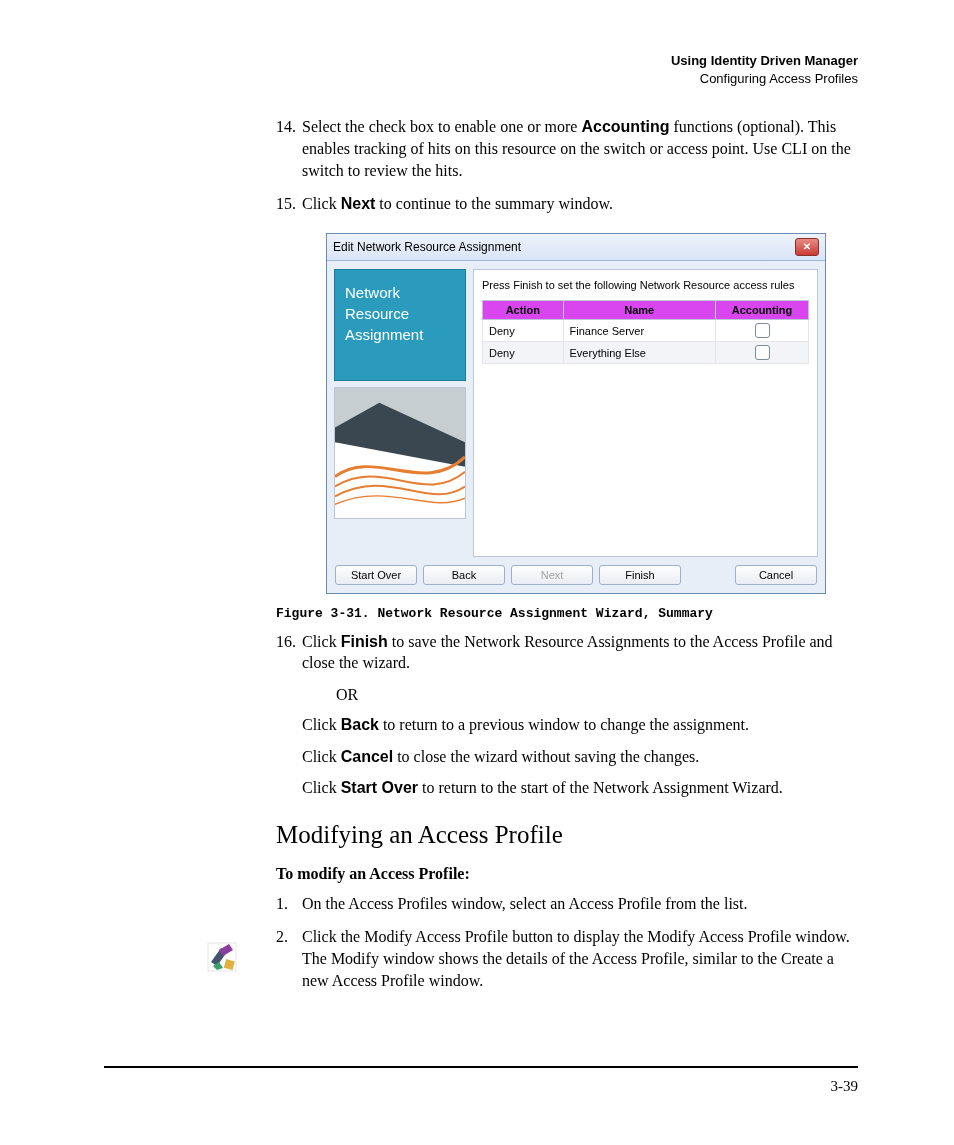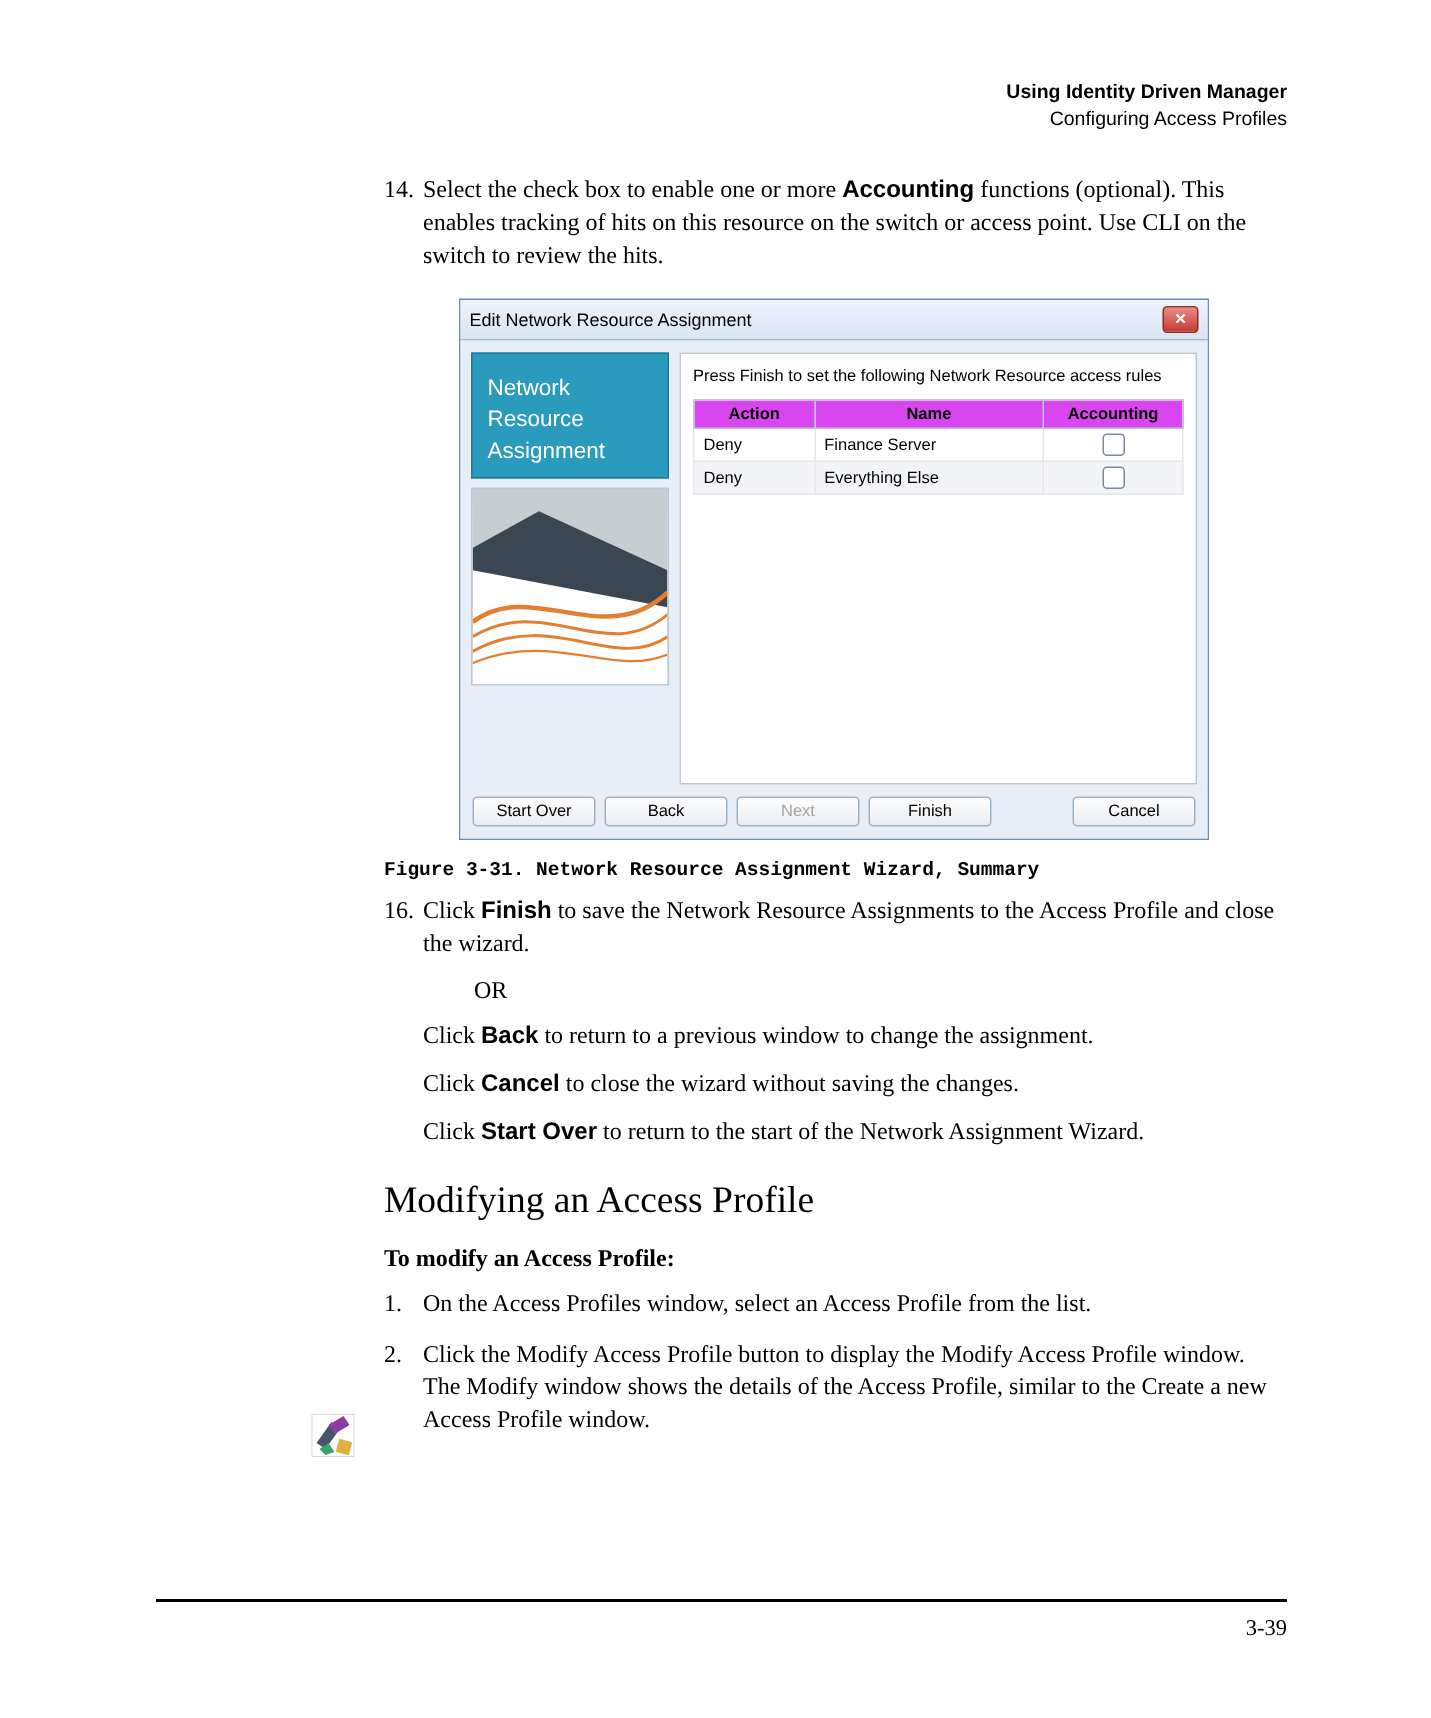--- a/index.html
+++ b/index.html
@@ -8,21 +8,21 @@
     background: #fff;
     font-family: 'Times New Roman', Times, serif;
     font-size: 16px;
     color: #000;
     width: 954px;
     height: 1145px;
     position: relative;
     overflow: hidden;
   }
   .page {
-    padding: 52px 96px 0 76px;
+    padding: 52px 96px 0 96px;
   }
   .header {
     text-align: right;
     font-family: Arial, Helvetica, sans-serif;
     font-size: 13px;
     line-height: 1.4;
     margin-bottom: 28px;
   }
   .header .bold { font-weight: bold; }
   .content {
@@ -79,21 +79,21 @@
     background: #e8eef7;
   }
   .left-col {
     width: 132px;
     flex: 0 0 132px;
   }
   .blue-box {
     background: #2b9bbd;
     color: #fff;
     padding: 12px 10px;
-    height: 84px;
+    height: 112px;
     font-family: Arial, sans-serif;
     font-size: 15px;
     line-height: 1.4;
     box-sizing: border-box;
     margin-bottom: 6px;
     border: 1px solid #1f7a95;
   }
   .photo-box {
     height: 130px;
     border: 1px solid #bcc7d6;
@@ -232,20 +232,26 @@
   </div>
 
   <div class="content">
     <div class="ol-item">
       <div class="ol-num">14.</div>
       <div class="ol-text">
         <span>Select the check box to enable one or more </span><span class="sans-b">Accounting</span><span> functions (optional). This enables tracking of hits on this resource on the switch or access point. Use CLI on the switch to review the hits.</span>
       </div>
     </div>
 
+    <div class="ol-item">
+      <div class="ol-num">15.</div>
+      <div class="ol-text">
+        <span>Click </span><span class="sans-b">Next</span><span> to continue to the summary window.</span>
+      </div>
+    </div>
 
     <div class="figure-wrap">
       <div class="dialog">
         <div class="dlg-title">
           <span>Edit Network Resource Assignment</span>
           <span class="close-btn">✕</span>
         </div>
         <div class="dlg-body">
           <div class="left-col">
             <div class="blue-box" style="white-space:pre-line;">Network

